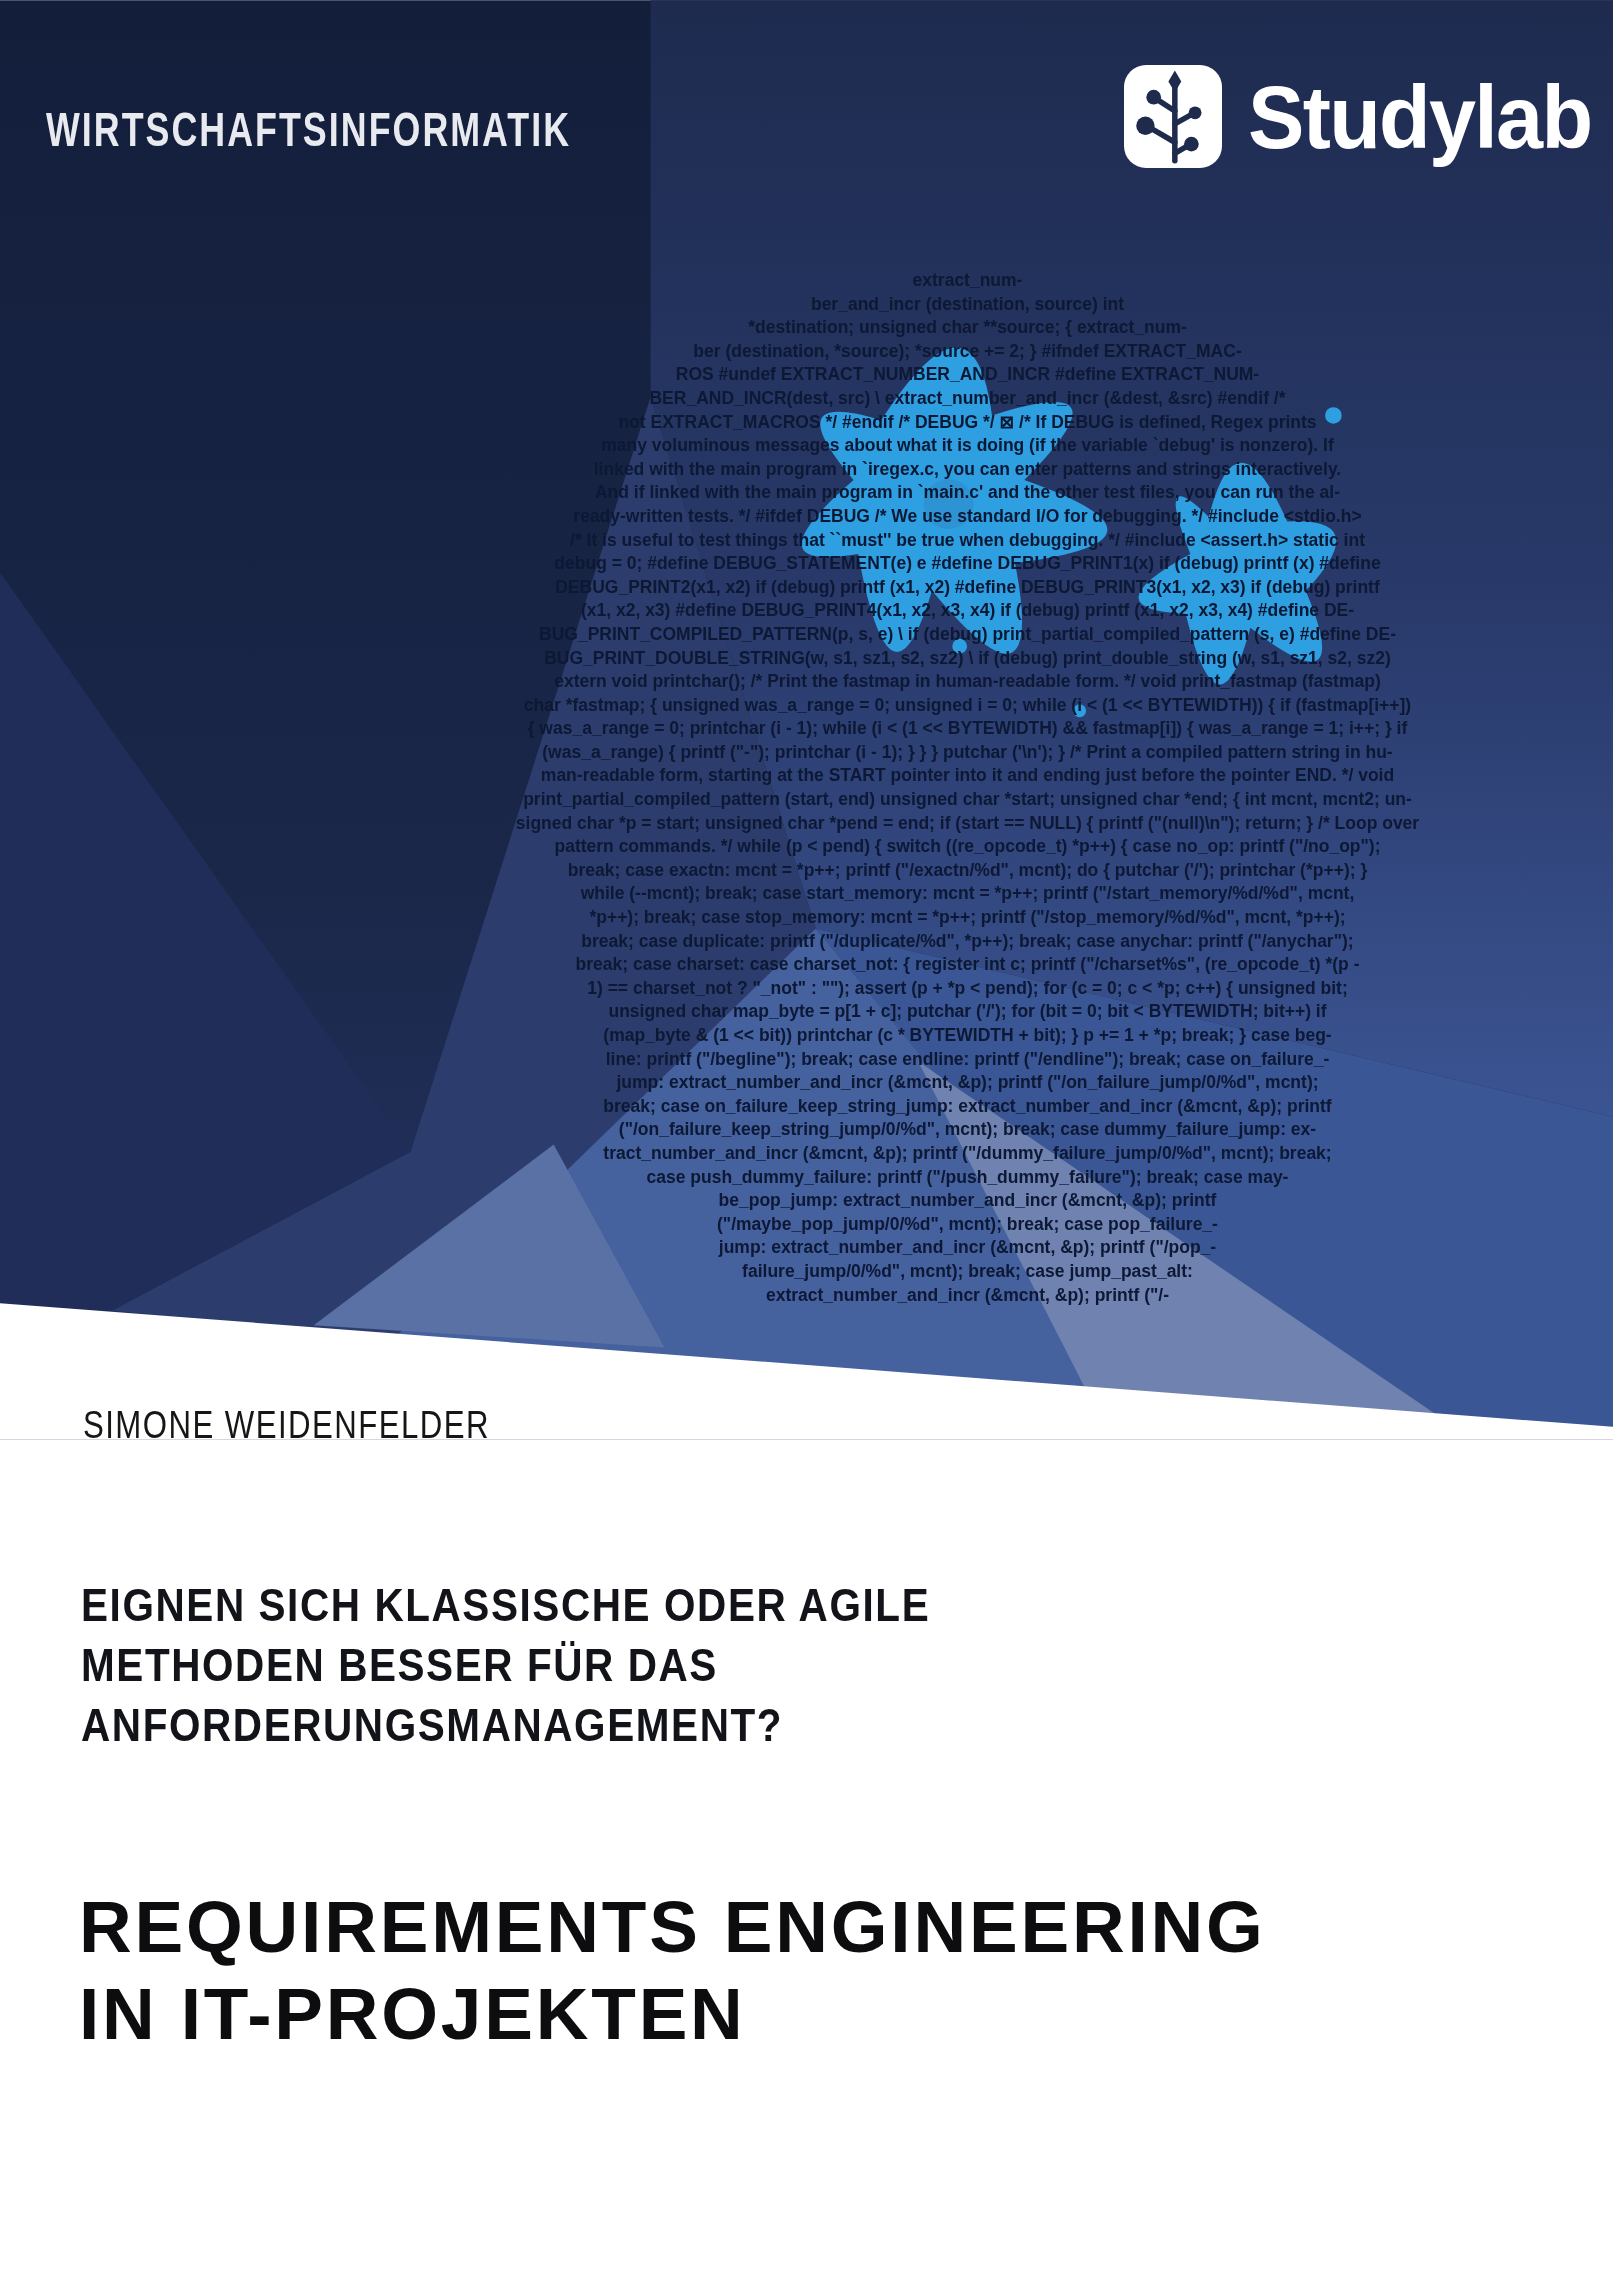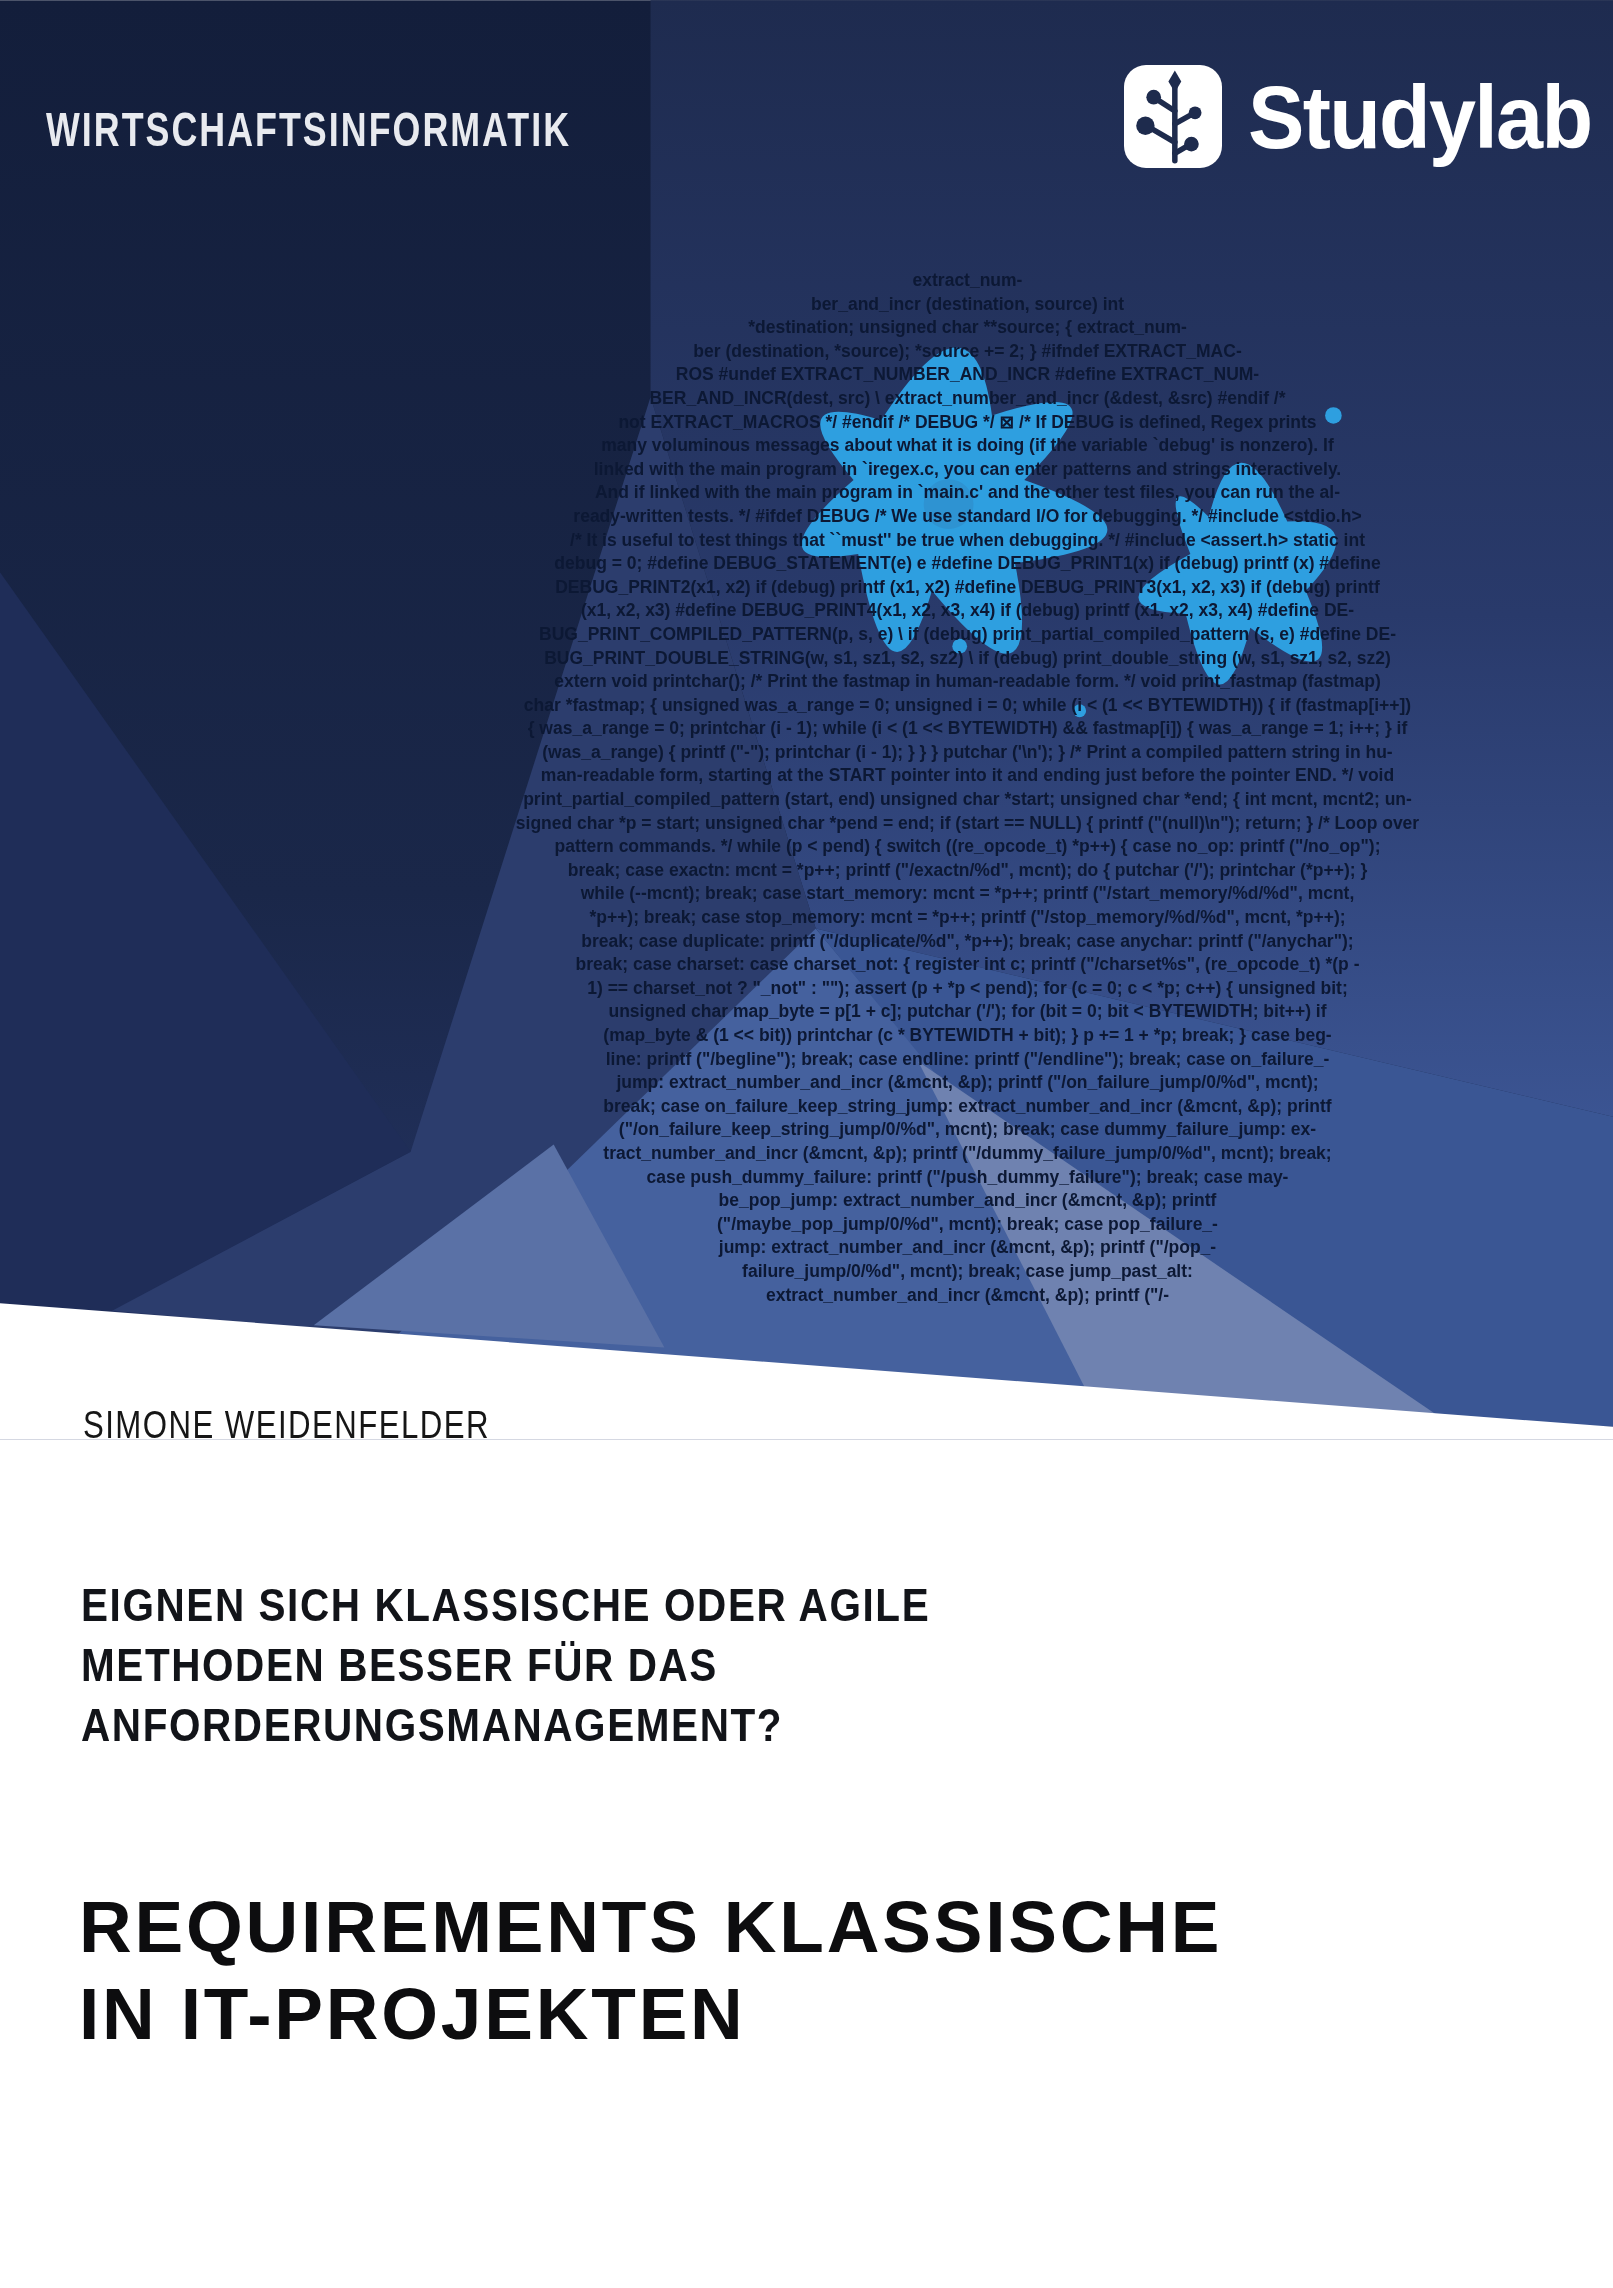--- a/index.html
+++ b/index.html
@@ -160,17 +160,17 @@
 jump: extract_number_and_incr (&amp;mcnt, &amp;p); printf ("/pop_-
 failure_jump/0/%d", mcnt); break;  case jump_past_alt:
 extract_number_and_incr (&amp;mcnt, &amp;p); printf ("/-</div>
 
   <div class="author">SIMONE WEIDENFELDER</div>
 
   <div class="subtitle">EIGNEN SICH KLASSISCHE ODER AGILE
 METHODEN BESSER FÜR DAS
 ANFORDERUNGSMANAGEMENT?</div>
 
-  <div class="title">REQUIREMENTS KLASSISCHE
+  <div class="title">REQUIREMENTS ENGINEERING
 IN IT-PROJEKTEN</div>
 
 </div>
 
 
 </body></html>

